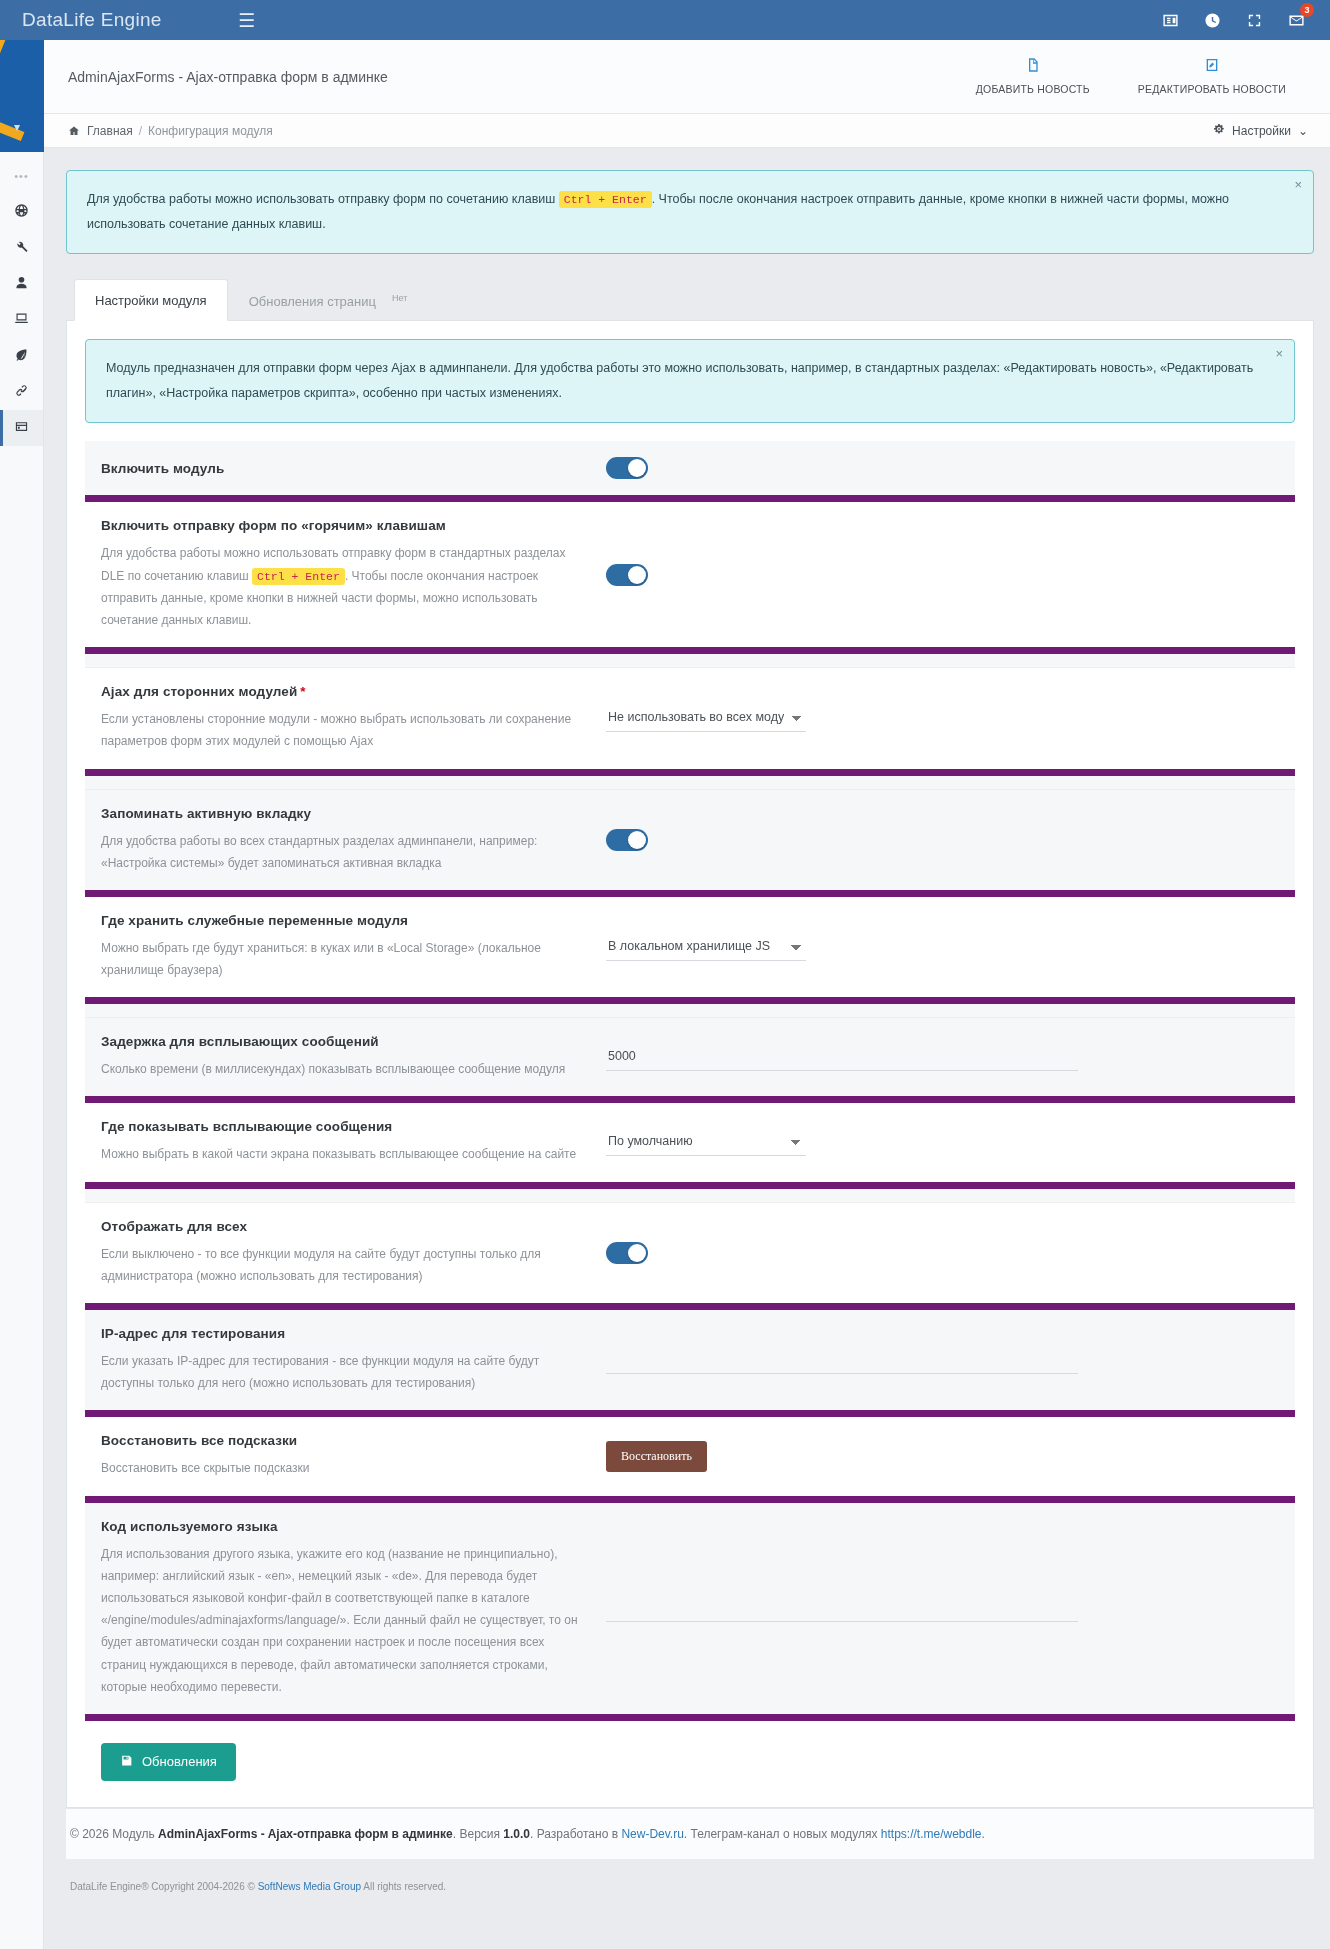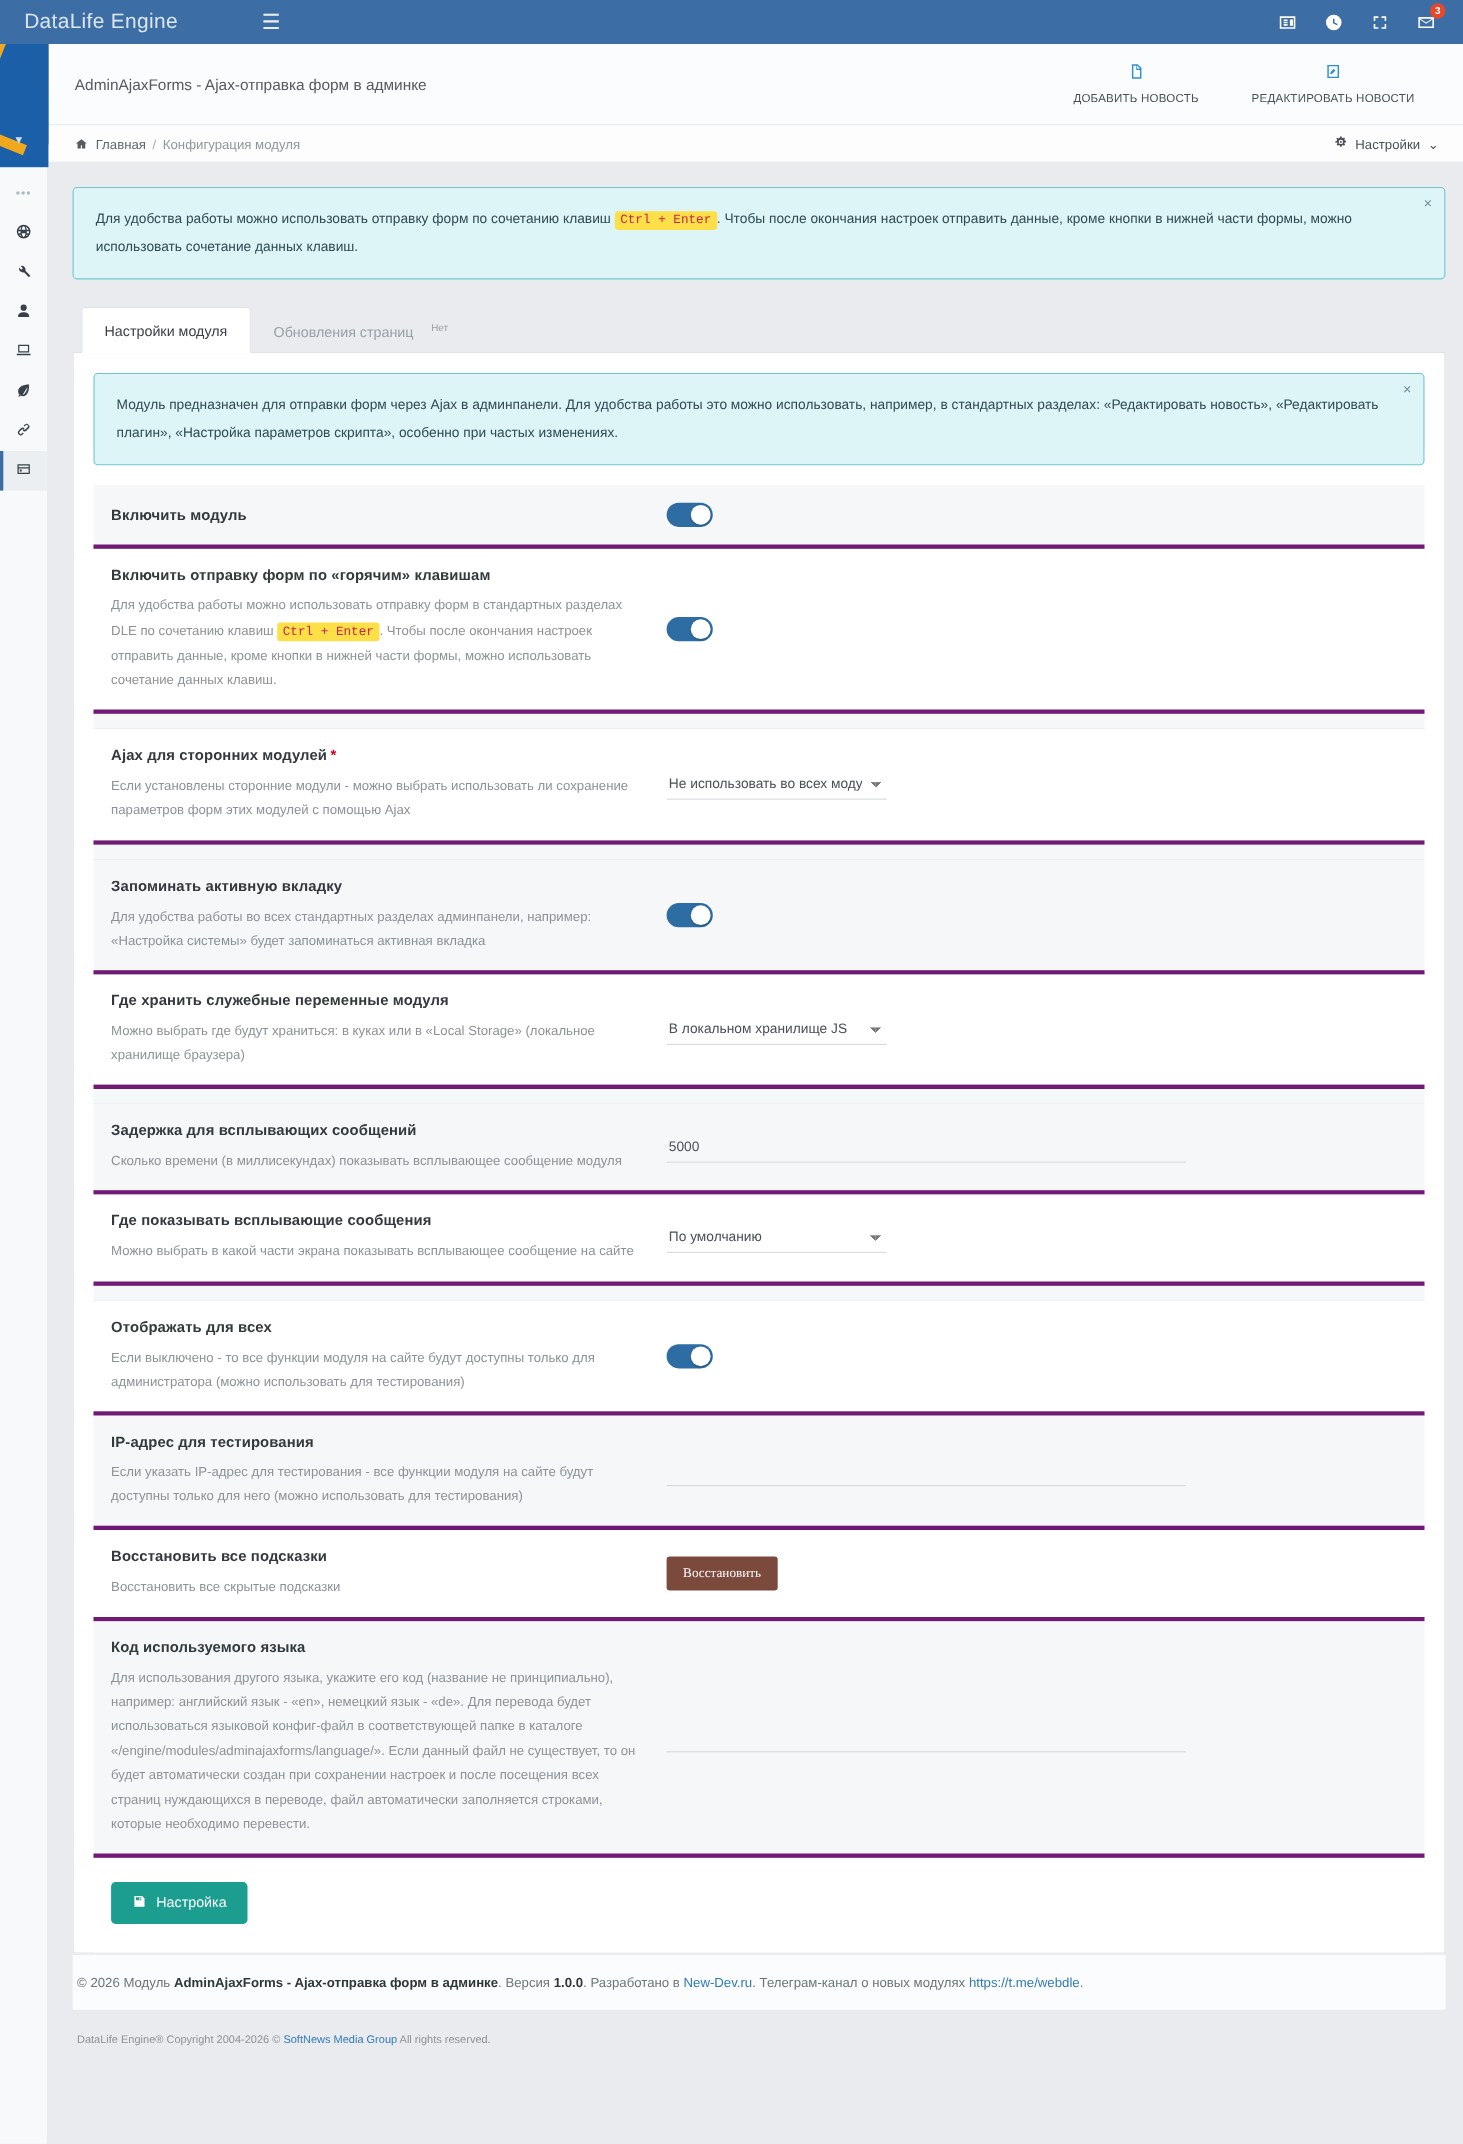--- a/index.html
+++ b/index.html
@@ -246,21 +246,21 @@
     border-top: none;
     padding: 18px 18px 0;
   }
 
   
   .rows { margin-top: 18px; }
   .srow {
     display: flex;
     align-items: center;
     padding: 16px 16px;
-    border-bottom: 4px solid #701a75;
+    border-bottom: 7px solid #701a75;
     background: #ffffff;
   }
   .srow.alt { background: #f6f7f9; }
   .srow .left { width: 505px; padding-right: 20px; }
   .srow .right { flex: 1; display:flex; align-items:center; }
   .srow h3 {
     margin: 0;
     font-size: 13.5px;
     font-weight: bold;
     color: #34393e;
@@ -653,21 +653,21 @@
 
         </div>
 
         <div class="savewrap">
           <button class="btn-save">
             <span>
               <svg viewBox="0 0 24 24">
                   <path d="M4 3h13l4 4v14H4V3zm2.5 2v5h9V5h-9zm1.2 8.5h8.6V19H7.7v-5.5zM12 5.8h2v3.4h-2V5.8z"></path>
                 </svg>
             </span>
-            <span>Настройка</span>
+            <span>Обновления</span>
           </button>
         </div>
 
       </div>
     </div>
   </div>
 
   <div class="modfoot">
     <span>© 2026 Модуль </span><b>AdminAjaxForms - Ajax-отправка форм в админке</b><span>. Версия </span><b>1.0.0</b><span>. Разработано в </span><a>New-Dev.ru</a><span>. Телеграм-канал о новых модулях </span><a>https://t.me/webdle</a><span>.</span>
   </div>

